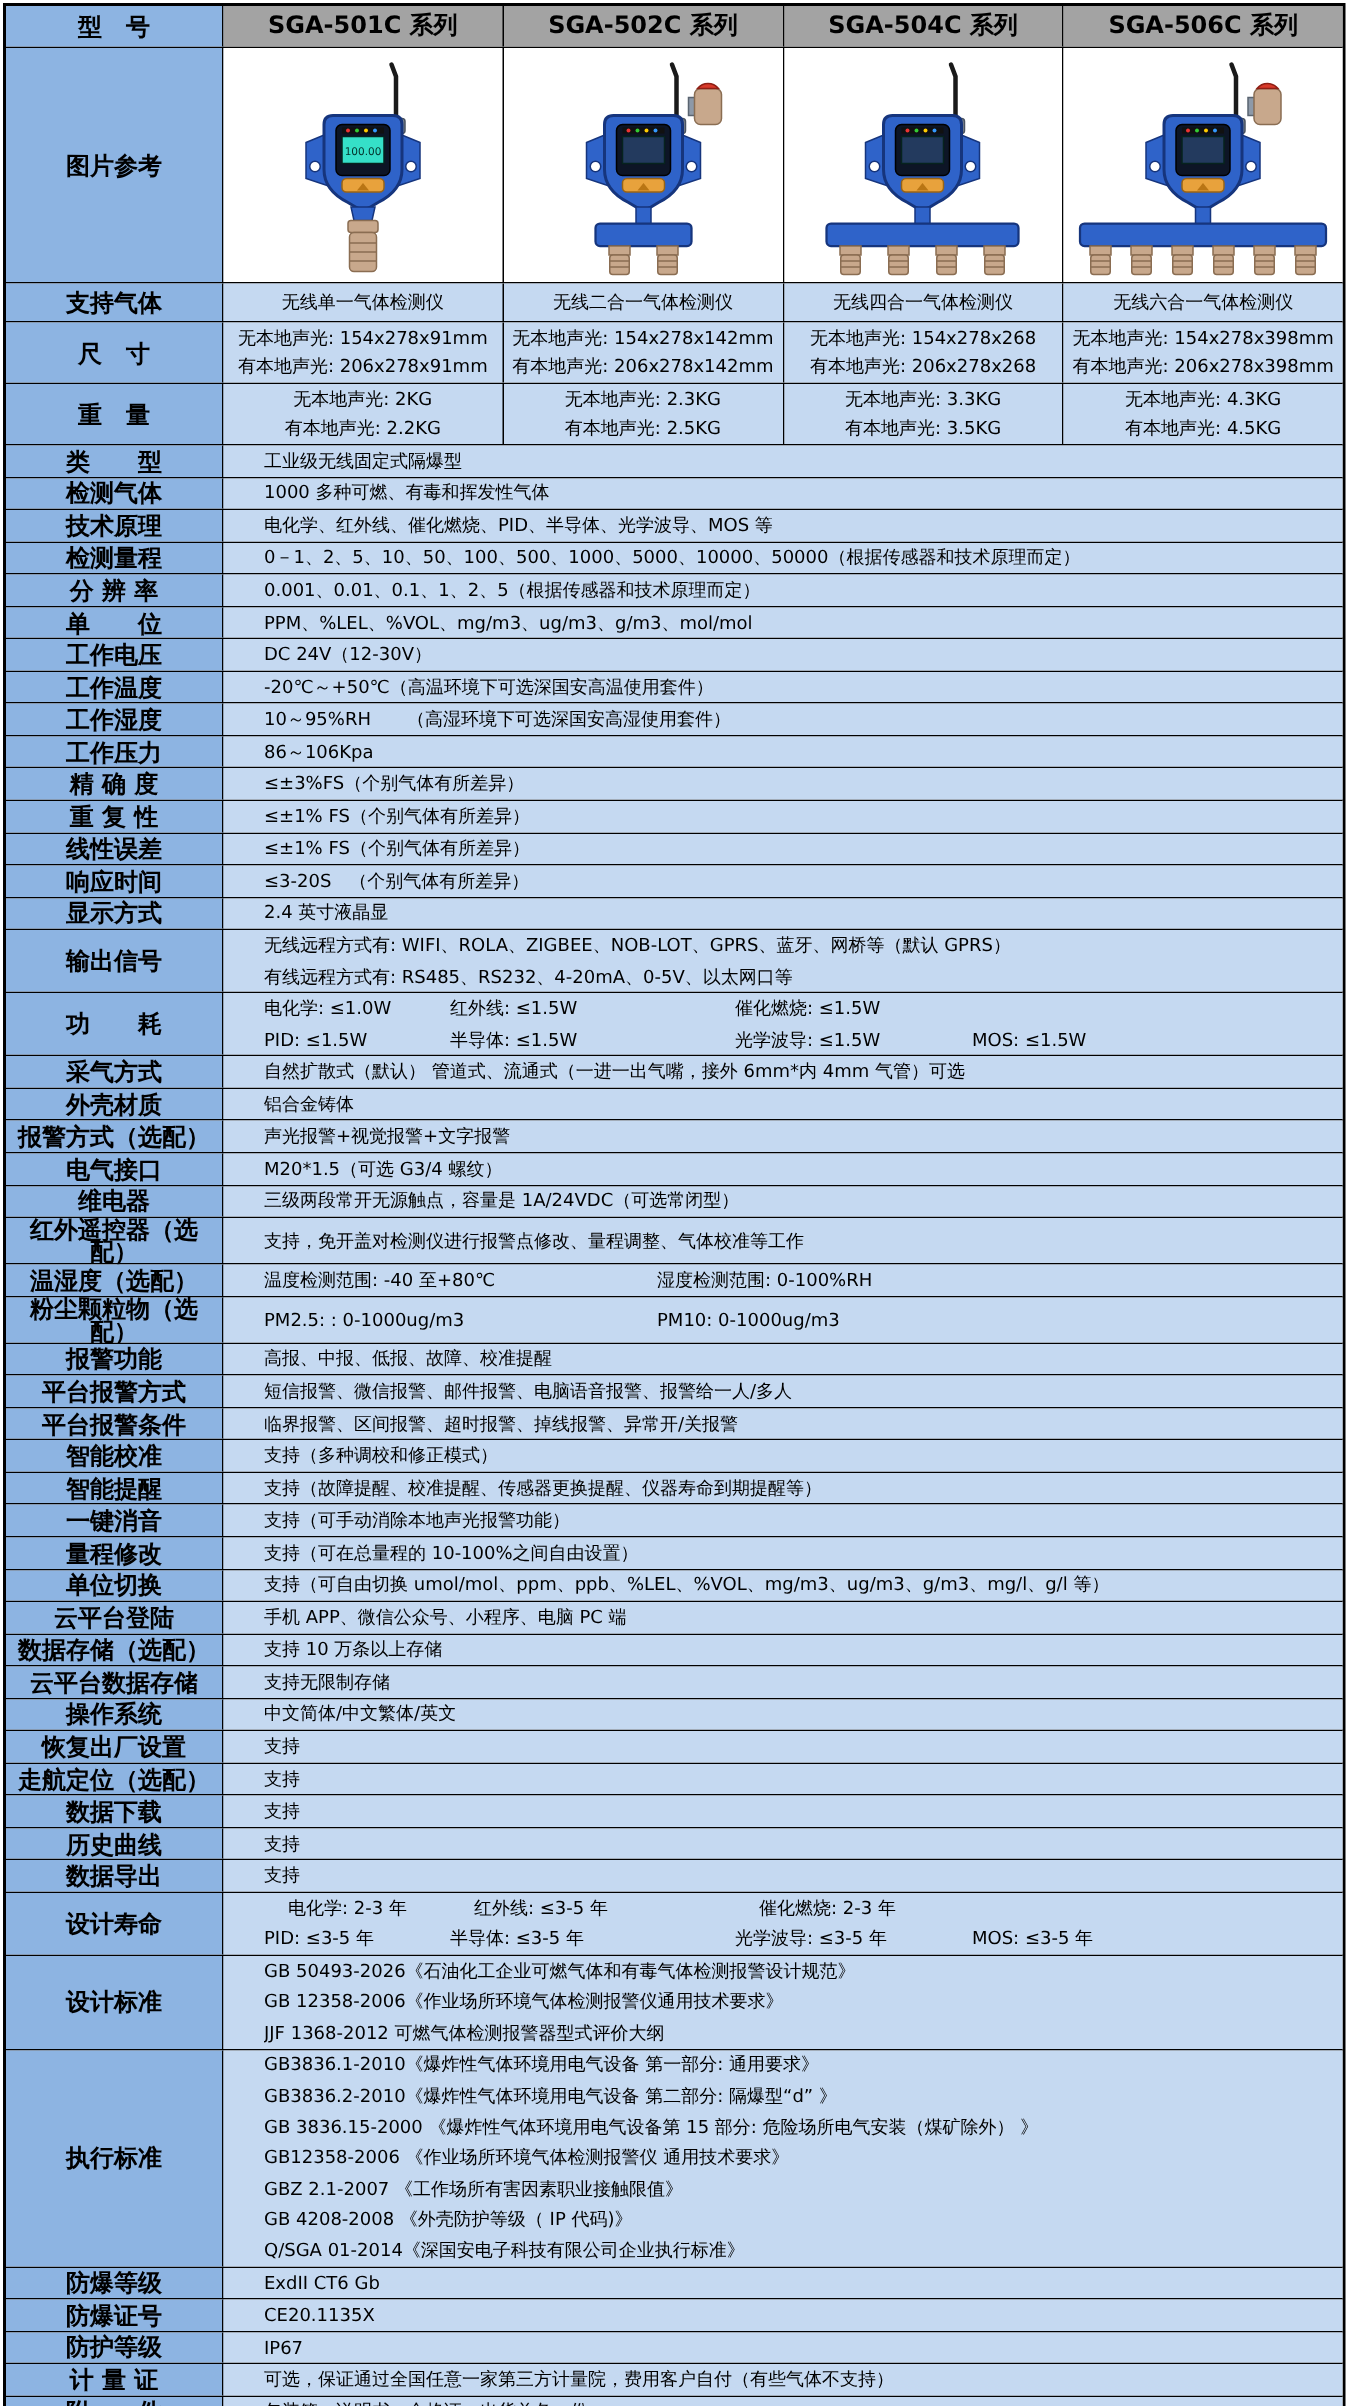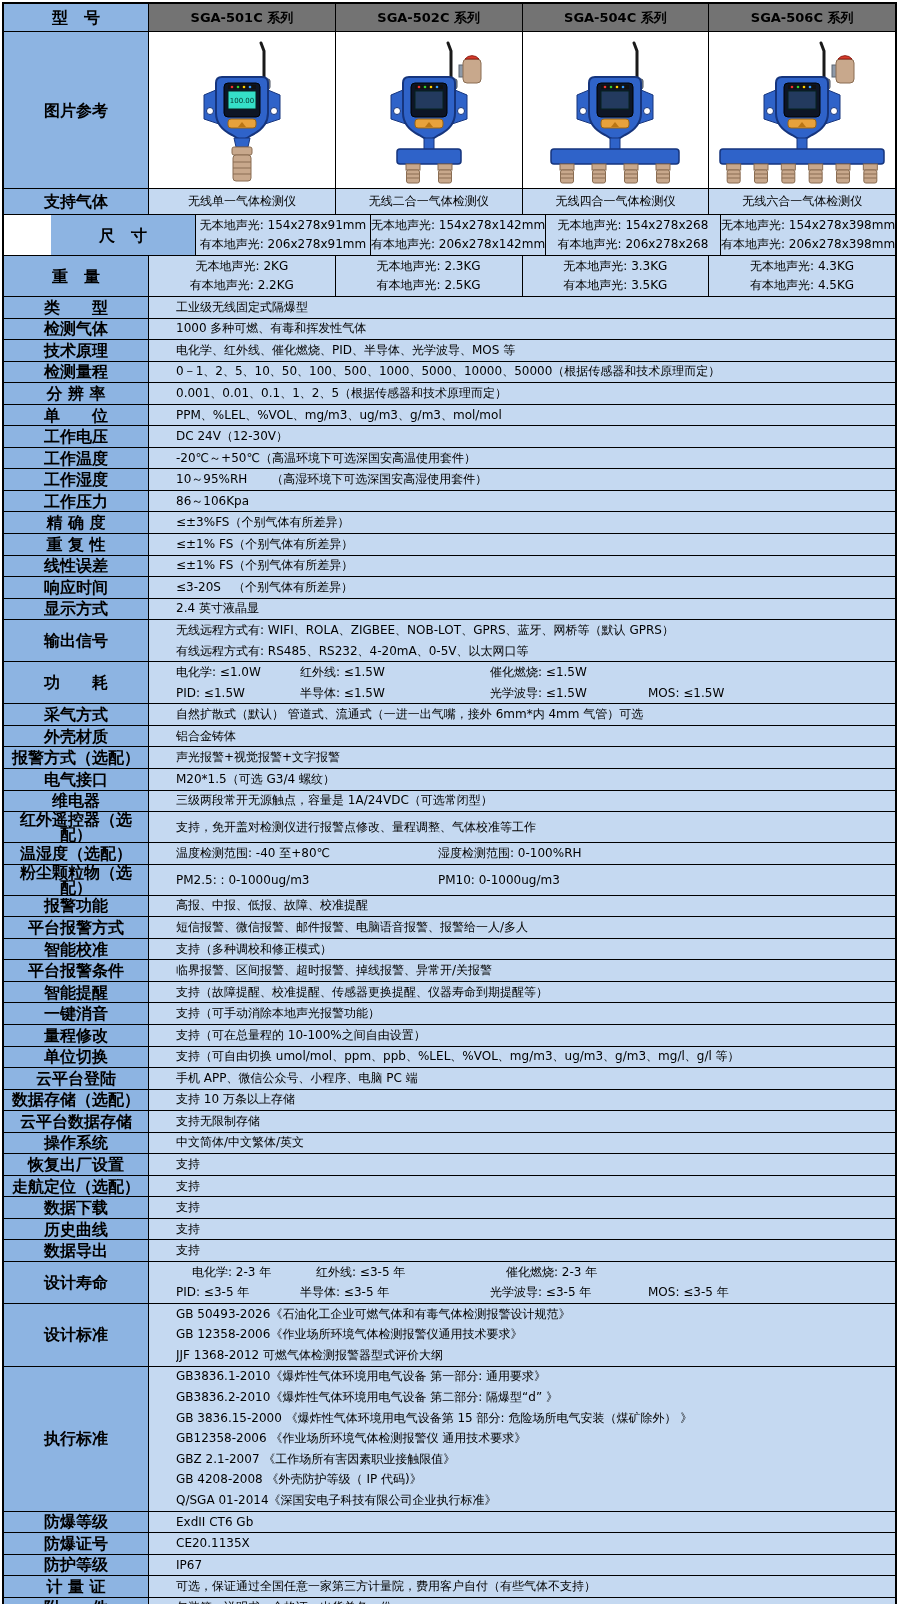--- a/index.html
+++ b/index.html
@@ -17,21 +17,21 @@
   .spec-value{flex:1;background:#C5D9F1;display:flex;flex-direction:column;justify-content:center;
               padding-left:27px;box-sizing:border-box;}
   .spec-line{height:20.55px;display:flex;align-items:center;font-size:12px;white-space:nowrap;overflow:hidden;}
   .seg{display:inline-block;}
   
   .col{flex:1;border-right:1px solid #000;background:#C5D9F1;display:flex;flex-direction:column;
        align-items:center;justify-content:center;font-size:12px;text-align:center;box-sizing:border-box;min-width:0;}
   .col:last-child{border-right:none;}
   .col .cell-line{height:20px;display:flex;align-items:center;white-space:nowrap;}
   .col.white{background:#fff;}
-  .header-row .col{font-weight:bold;font-size:13px;background:#737373;}
+  .header-row .col{font-weight:bold;font-size:16px;background:#a3a3a3;}
   .header-row{border-bottom:1px solid #000;}
   .image-row .col{background:#fff;}
   .multi2 .col .cell-line{height:19px;}
   .det-wrap{display:flex;align-items:center;justify-content:center;width:100%;height:100%;}
 </style>
 </head>
 <body>
 
 <div id="page">
   <div id="spec-table">
@@ -222,21 +222,21 @@
             <div class="cell-line">无线二合一气体检测仪</div>
           </div>
           <div class="col">
             <div class="cell-line">无线四合一气体检测仪</div>
           </div>
           <div class="col">
             <div class="cell-line">无线六合一气体检测仪</div>
           </div>
         </div>
       </div>
-      <div class="row multi2" style="height: 40px; padding-left: 47px;">
+      <div class="row multi2" style="height: 40px;">
         <div class="label-cell">尺　寸</div>
         <div class="value-area">
           <div class="col">
             <div class="cell-line">无本地声光: 154x278x91mm</div>
             <div class="cell-line">有本地声光: 206x278x91mm</div>
           </div>
           <div class="col">
             <div class="cell-line">无本地声光: 154x278x142mm</div>
             <div class="cell-line">有本地声光: 206x278x142mm</div>
           </div>
@@ -494,32 +494,32 @@
       </div>
       <div class="row">
         <div class="label-cell">平台报警方式</div>
         <div class="spec-value">
           <div class="spec-line">
             <span class="seg">短信报警、微信报警、邮件报警、电脑语音报警、报警给一人/多人</span>
           </div>
         </div>
       </div>
       <div class="row">
+        <div class="label-cell">平台报警条件</div>
+        <div class="spec-value">
+          <div class="spec-line">
+            <span class="seg">临界报警、区间报警、超时报警、掉线报警、异常开/关报警</span>
+          </div>
+        </div>
+      </div>
+      <div class="row">
         <div class="label-cell">智能校准</div>
         <div class="spec-value">
           <div class="spec-line">
             <span class="seg">支持（多种调校和修正模式）</span>
-          </div>
-        </div>
-      </div>
-      <div class="row">
-        <div class="label-cell">平台报警条件</div>
-        <div class="spec-value">
-          <div class="spec-line">
-            <span class="seg">临界报警、区间报警、超时报警、掉线报警、异常开/关报警</span>
           </div>
         </div>
       </div>
       <div class="row">
         <div class="label-cell">智能提醒</div>
         <div class="spec-value">
           <div class="spec-line">
             <span class="seg">支持（故障提醒、校准提醒、传感器更换提醒、仪器寿命到期提醒等）</span>
           </div>
         </div>

